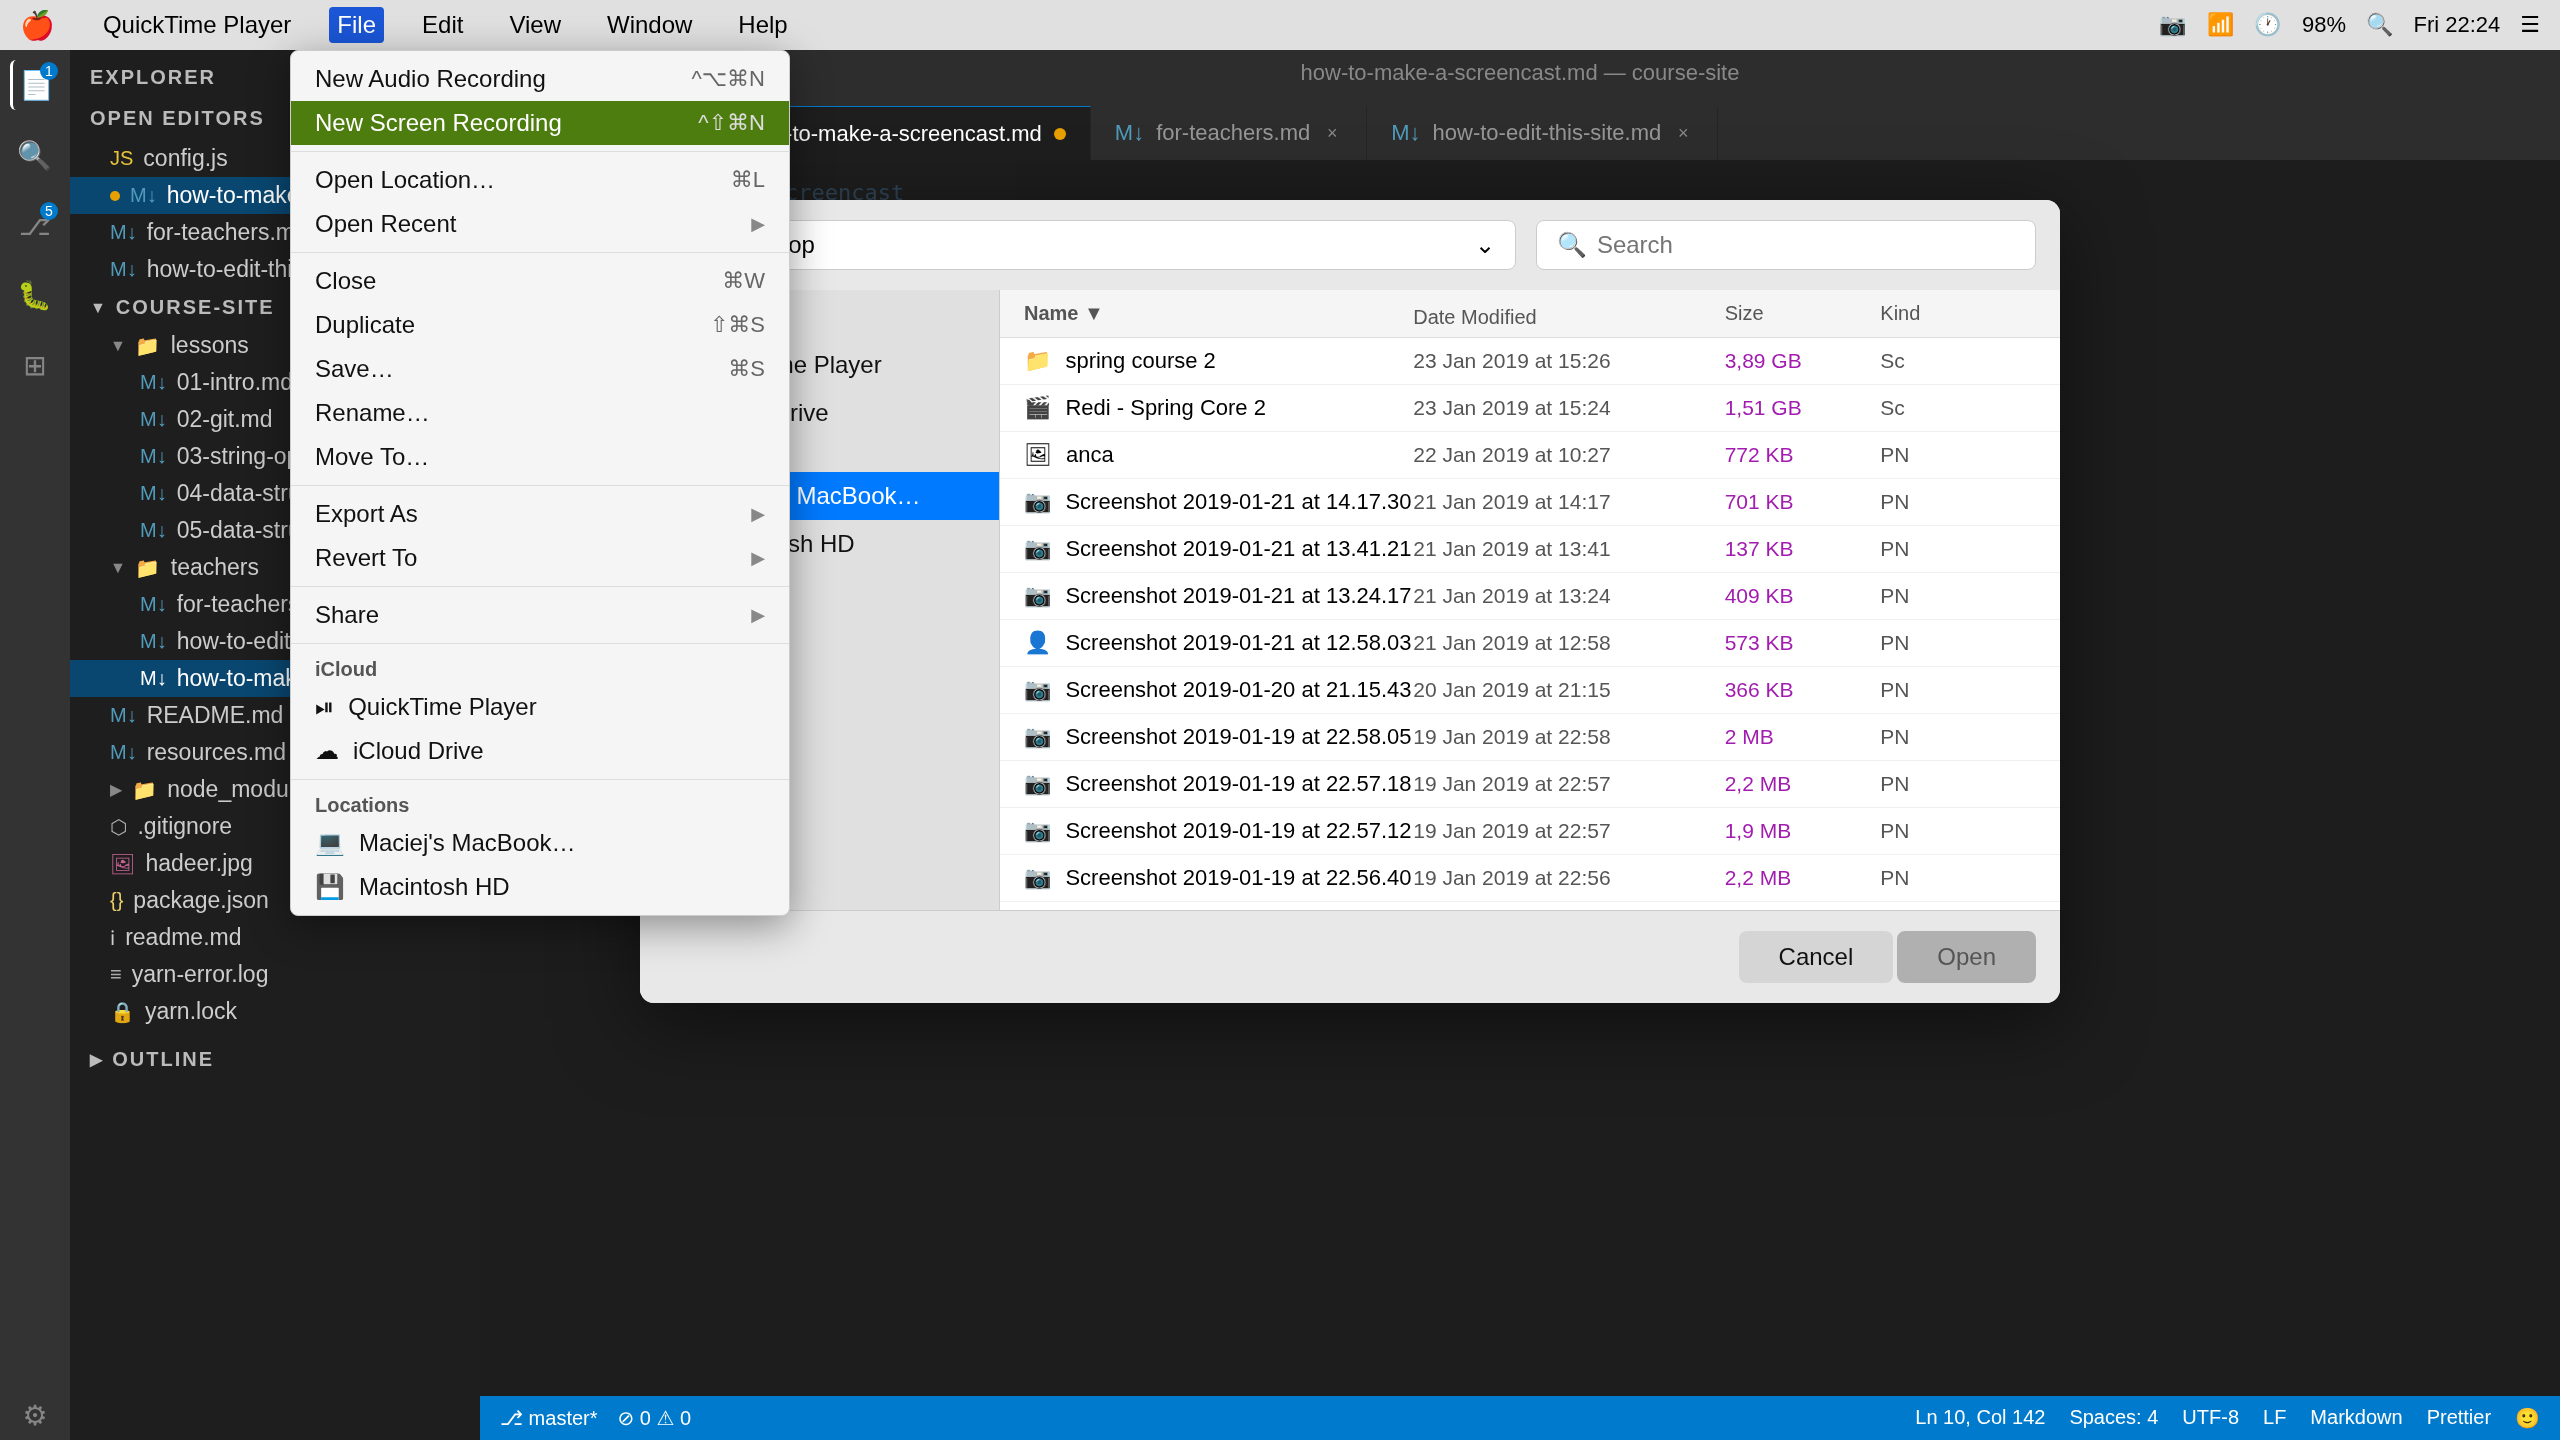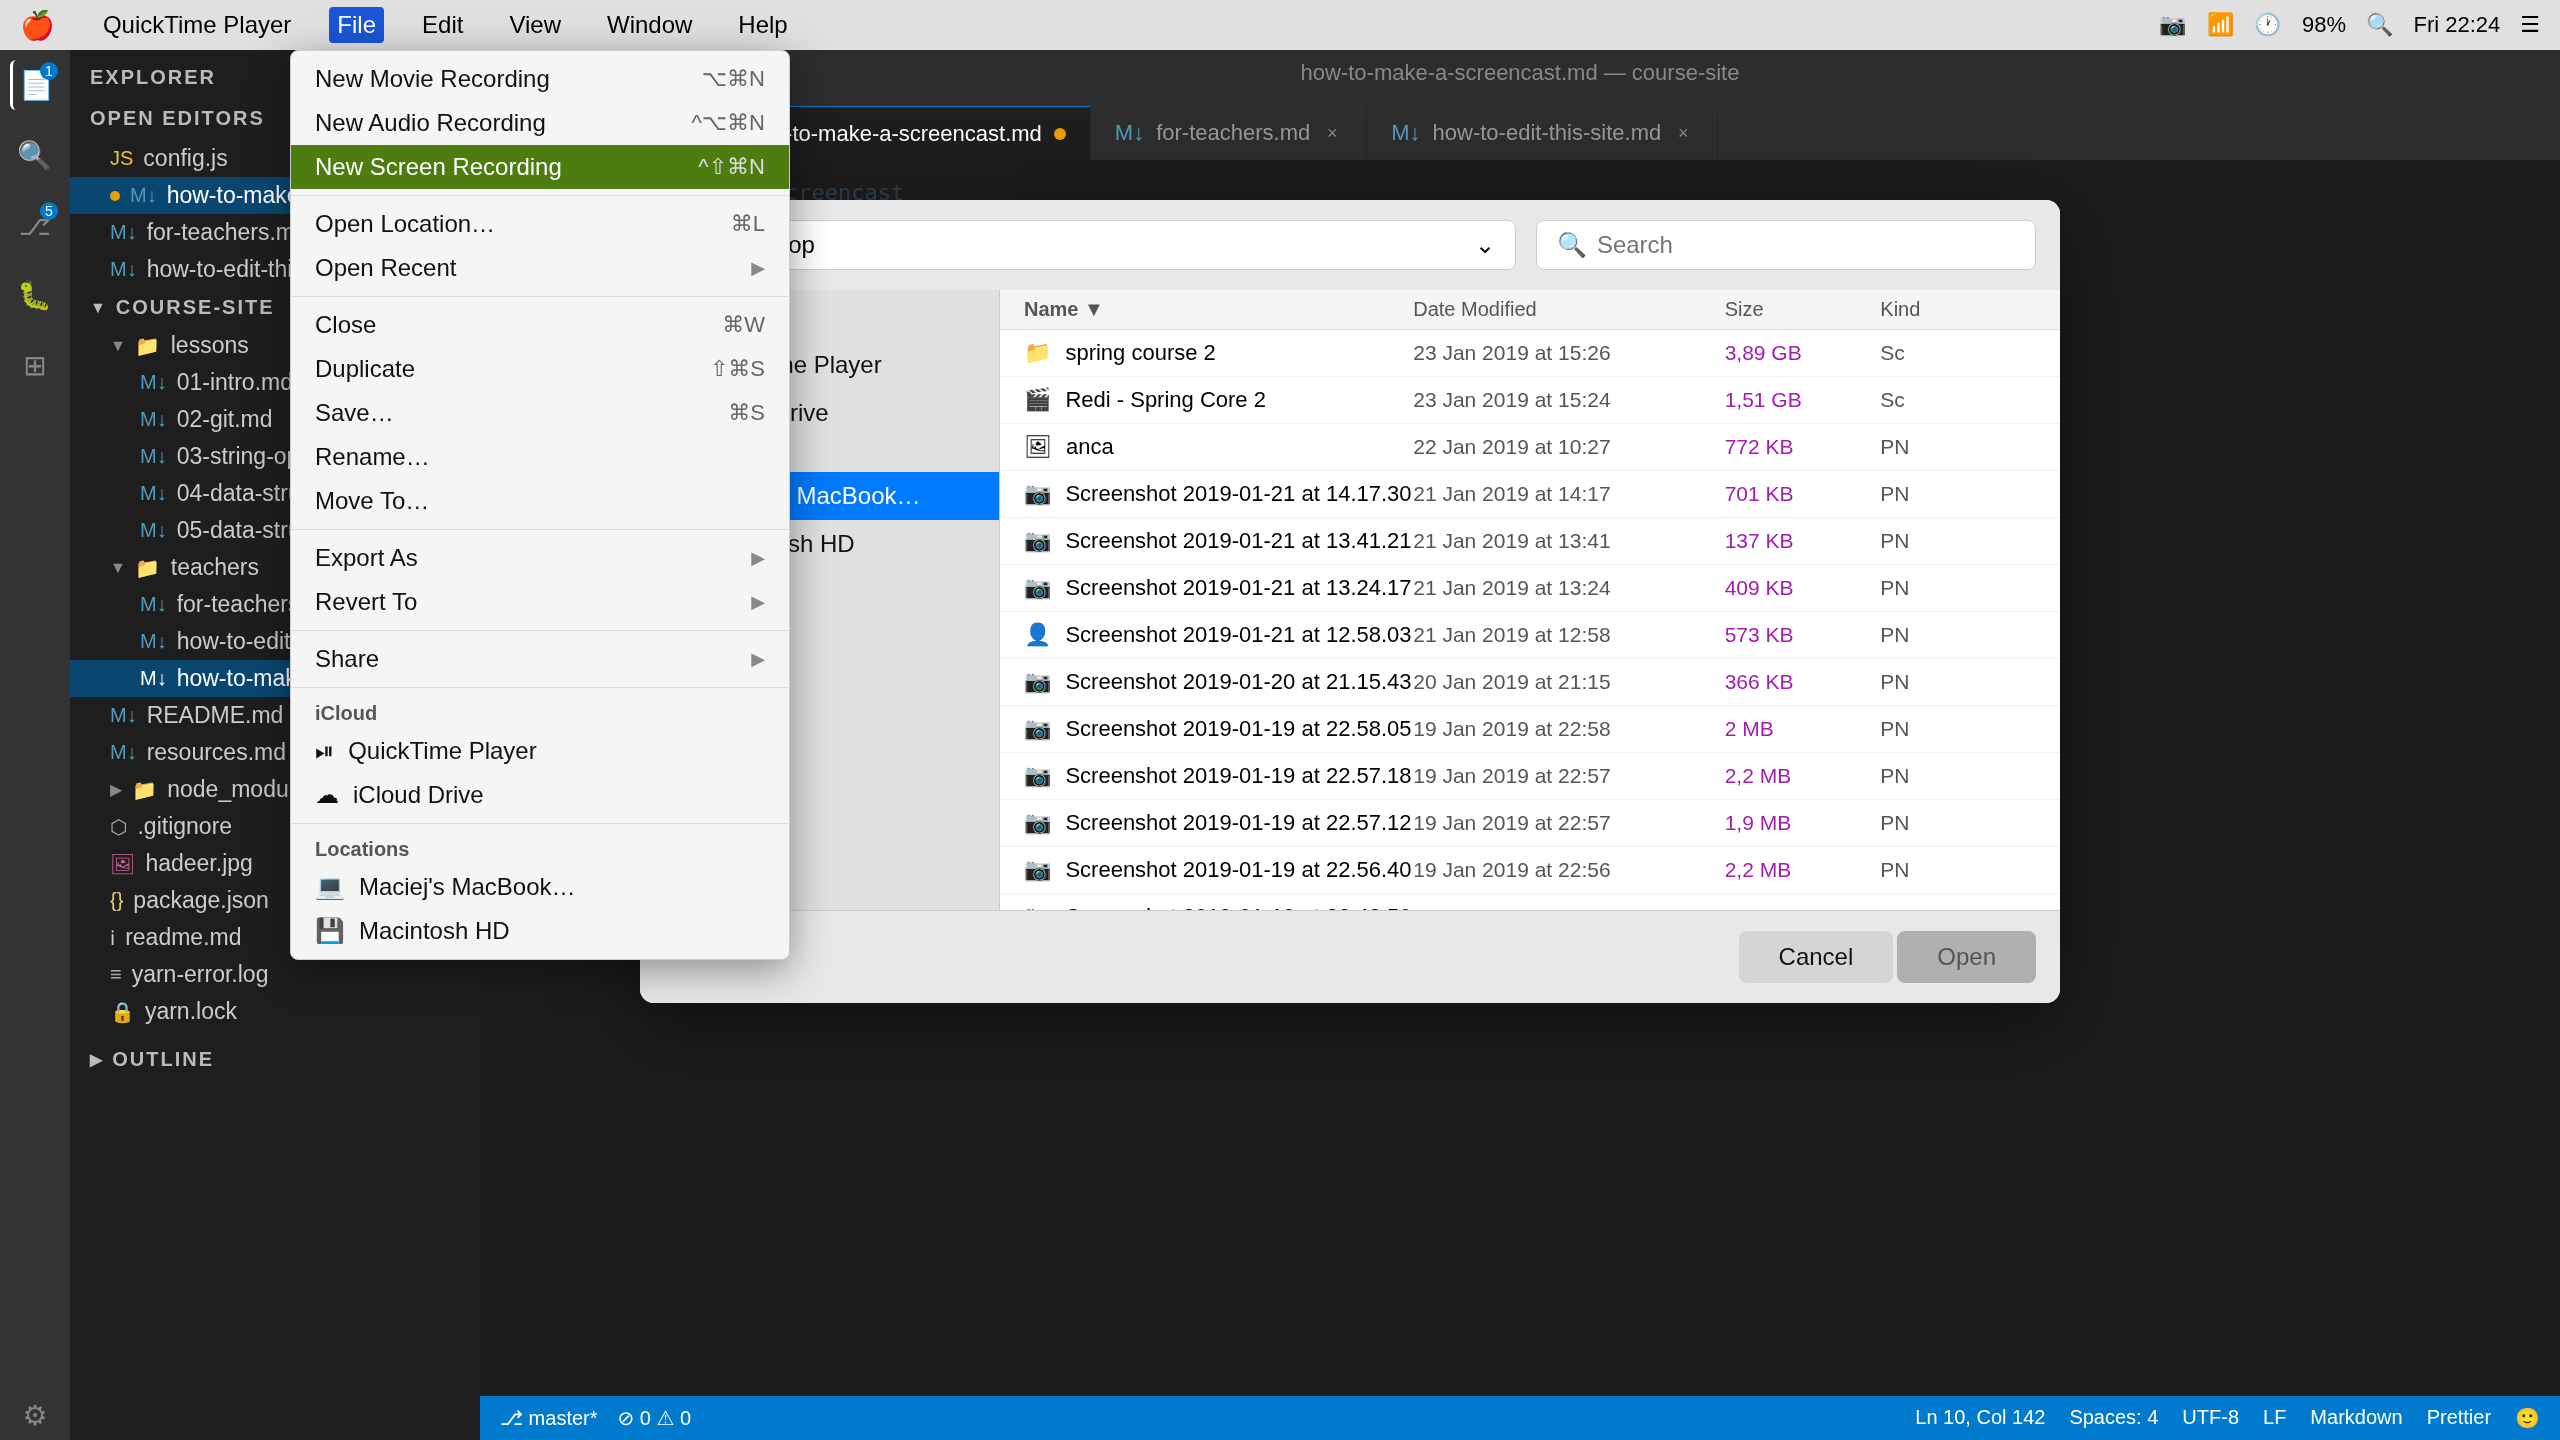--- a/index.html
+++ b/index.html
@@ -439,21 +439,21 @@
       align-items: center;
       padding: 8px 24px;
       border-bottom: 1px solid #ddd;
       font-size: 20px;
       color: #555;
       background: #f5f5f5;
       position: sticky;
       top: 0;
     }
     .col-name { flex: 2.5; font-weight: 600; }
-    .col-date { flex: 2; }
+    .col-date { flex: 2; margin-top: 8px; }
     .col-size { flex: 1; }
     .col-kind { flex: 1; }
 
     .dialog-file-row {
       display: flex;
       align-items: center;
       padding: 10px 24px;
       border-bottom: 1px solid #f0f0f0;
       font-size: 22px;
       cursor: pointer;
@@ -525,24 +525,20 @@
     <span>🕐</span>
     <span>98%</span>
     <span>🔍</span>
     <span>Fri 22:24</span>
     <span>☰</span>
   </div>
 </div>
 
 <div class="file-menu-dropdown">
   <div class="menu-item">
-    <span>New Movie Recording</span>
-    <span class="shortcut">⌥⌘N</span>
-  </div>
-  <div class="menu-item">
     <span>New Audio Recording</span>
     <span class="shortcut">^⌥⌘N</span>
   </div>
   <div class="menu-item highlighted">
     <span>New Screen Recording</span>
     <span class="shortcut" style="color:#ddd;">^⇧⌘N</span>
   </div>
   <div class="menu-separator"></div>
   <div class="menu-item">
     <span>Open Location…</span>

